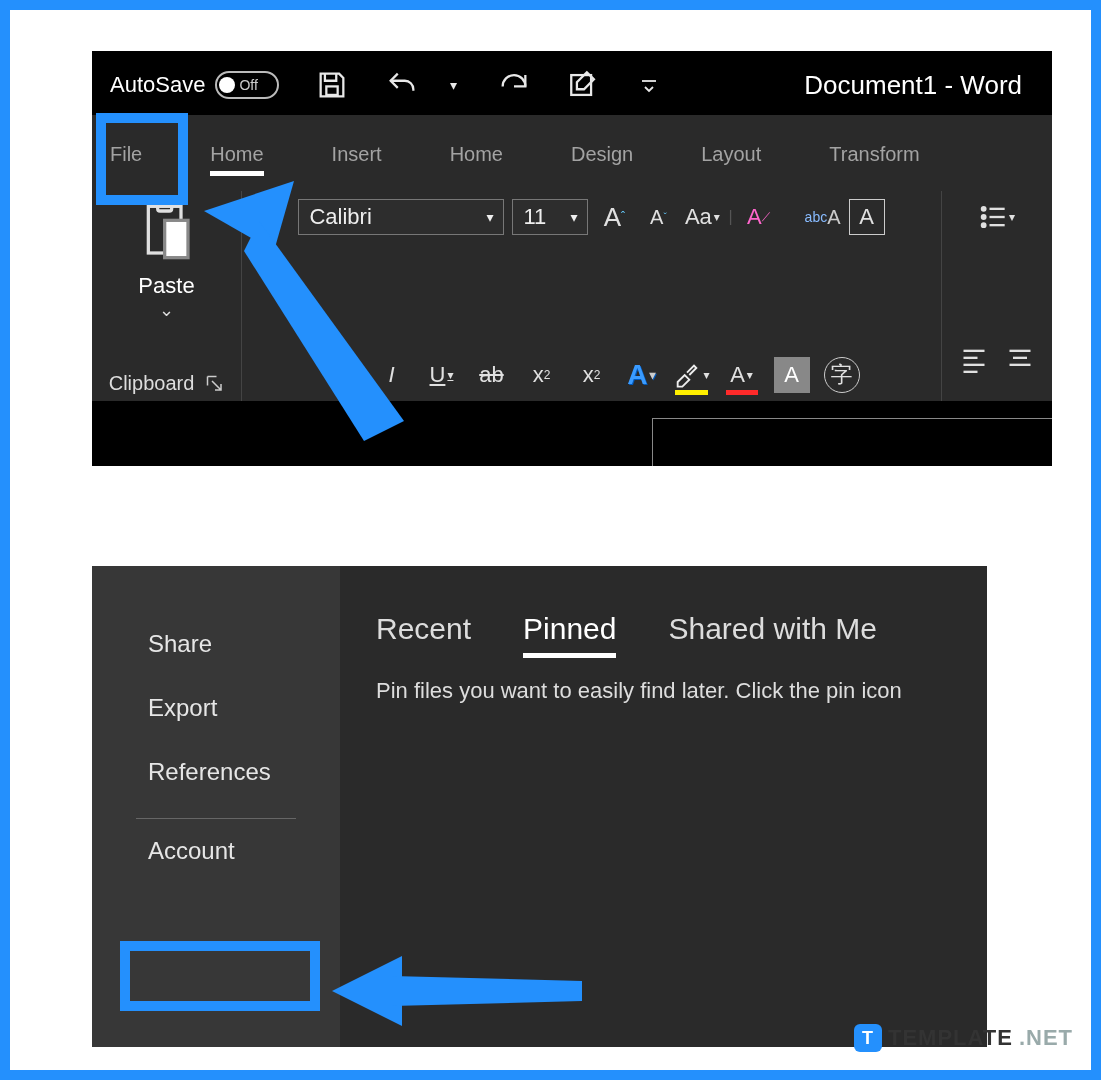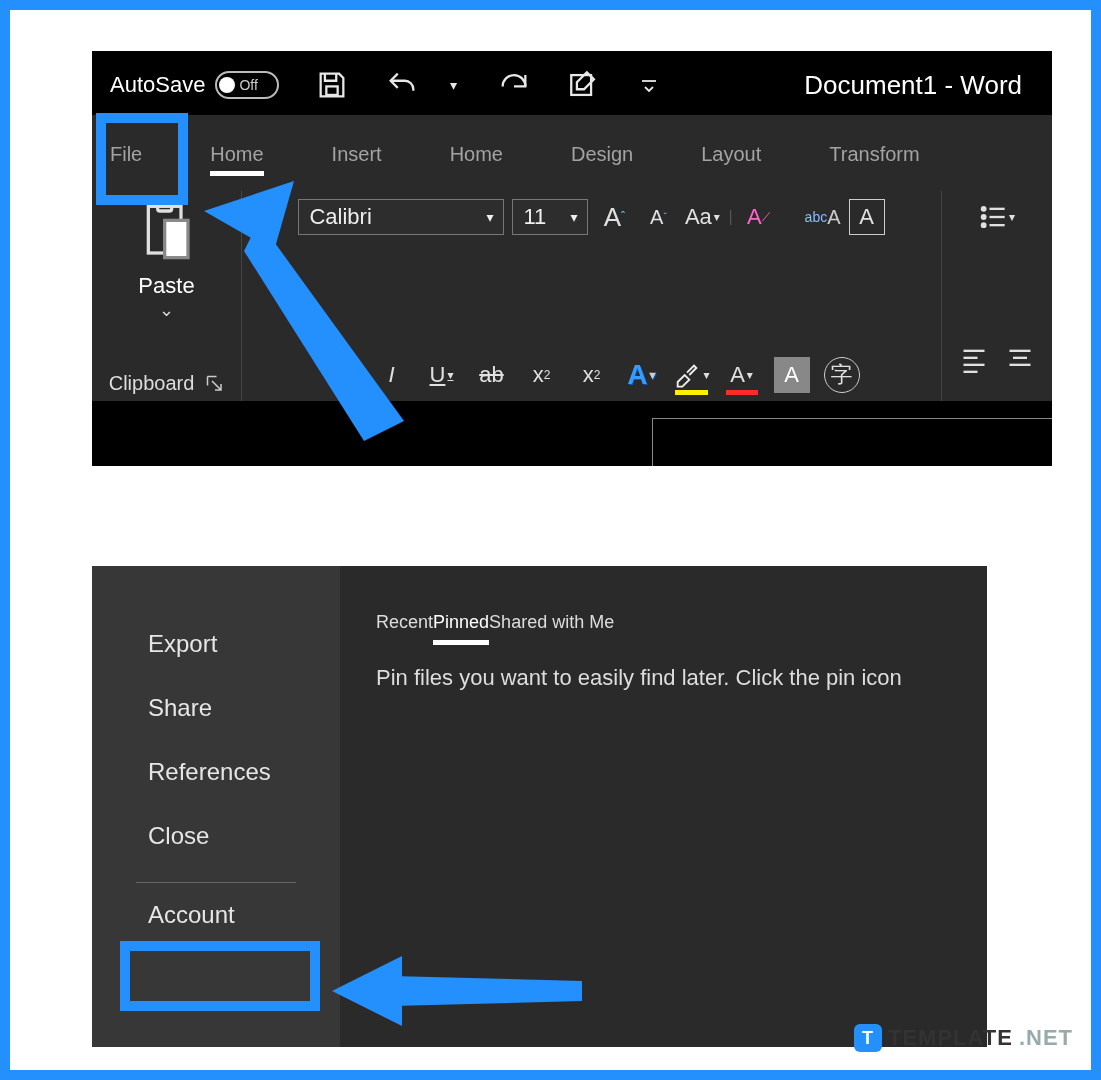--- a/index.html
+++ b/index.html
@@ -204,21 +204,21 @@
     left:240px;top:380px;
     width:260px;height:90px;
     pointer-events:none;
   }
   .backstage-main {
     flex:1;
     padding: 46px 36px;
     color: #e6e6e6;
   }
   .btabs {
-    display:flex;font-size:18px;margin-bottom:32px;
+    display:flex;gap:52px;font-size:30px;margin-bottom:32px;
   }
   .btab{position:relative;cursor:pointer;color:#ddd;}
   .btab.active{font-weight:400;color:#fff;}
   .btab.active::after{
     content:"";position:absolute;left:0;right:0;bottom:-12px;height:5px;background:#fff;
   }
   .pinned-text{font-size:22px;color:#ddd;}
   
   .watermark{
     position:absolute;
@@ -420,24 +420,23 @@
 
     <div class="file-highlight"></div>
     <svg class="arrow-top" viewBox="0 0 220 260">
       <polygon points="0,30 90,0 70,70" fill="#2490fd"></polygon>
       <polygon points="55,40 200,240 160,260 40,70" fill="#2490fd"></polygon>
     </svg>
   </div>
 
   <div class="panel panel-bottom">
     <div class="backstage-side">
+      <div class="side-item">Share</div>
       <div class="side-item">Export</div>
-      <div class="side-item">Share</div>
       <div class="side-item">References</div>
-      <div class="side-item">Close</div>
       <div class="side-divider"></div>
       <div class="side-item">Account</div>
       <div class="account-highlight"></div>
     </div>
     <div class="backstage-main">
       <div class="btabs">
         <span class="btab">Recent</span>
         <span class="btab active">Pinned</span>
         <span class="btab">Shared with Me</span>
       </div>

